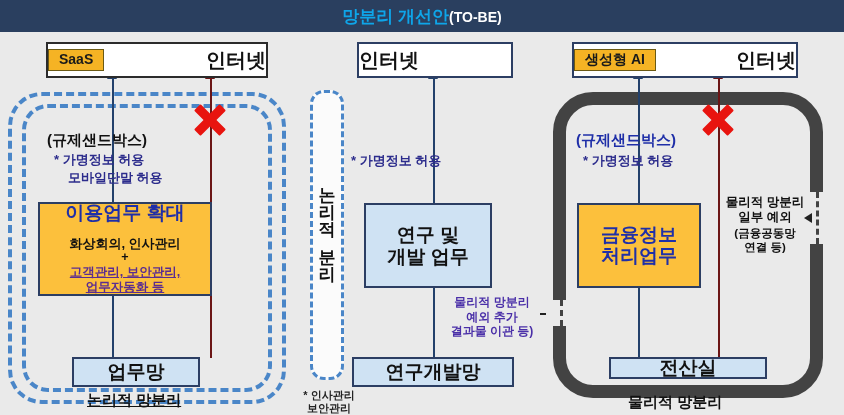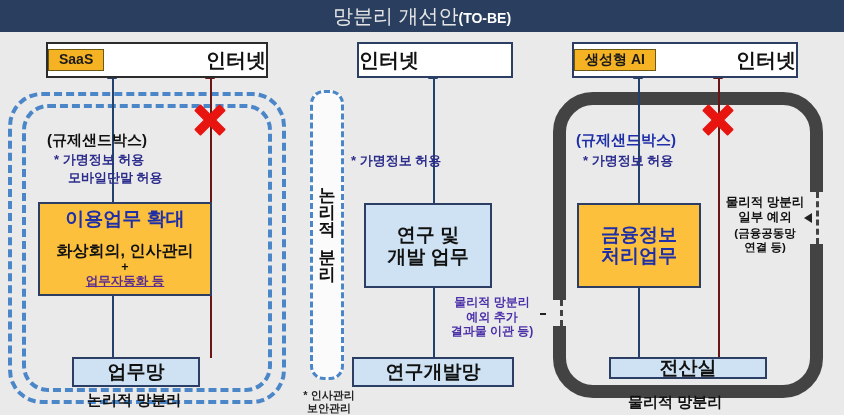--- a/index.html
+++ b/index.html
@@ -12,21 +12,21 @@
   #root { position: relative; width: 844px; height: 415px; background: #eaeaea; }
 
   
   .titlebar {
     position: absolute; left: 0; top: 0; width: 844px; height: 32px;
     background: #2a3f5f;
     display: flex; align-items: center; justify-content: center;
   }
   .titlebar .tb-inner { display: flex; align-items: baseline; }
   .title-main {
-    color: #e5e5e5; font-size: 20px; font-weight: normal; letter-spacing: 0px;
+    color: #0ea5e9; font-size: 17px; font-weight: bold; letter-spacing: 0px;
   }
   .title-sub {
     color: #ffffff; font-size: 14px; font-weight: bold;
   }
 
   
   .net-box {
     position: absolute; background: #ffffff; border: 2px solid #2b2b2b;
     display: flex; align-items: center; justify-content: space-between; gap: 8px;
   }
@@ -109,21 +109,21 @@
   .txt { position: absolute; }
   .t-black-b { font-size: 15px; font-weight: bold; color: #111; }
   .t-navy-b  { font-size: 13px; font-weight: bold; color: #2c2c8c; }
   .t-blue-b  { font-size: 15px; font-weight: bold; color: #1f2fa8; }
   .t-purple  { font-size: 12px; font-weight: bold; color: #4a2fa8; }
   .t-small   { font-size: 11px; font-weight: bold; color: #222; }
   .center { text-align: center; }
   .lh { line-height: 1.22; }
 
   .ob-title { font-size: 19px; font-weight: bold; color: #1f2fa8; line-height: 1.1; }
-  .ob-sub   { font-size: 16px; font-weight: bold; color: #111; line-height: 1.2; margin-top: 12px; }
+  .ob-sub   { font-size: 13px; font-weight: bold; color: #111; line-height: 1.2; margin-top: 12px; }
   .ob-plus  { font-size: 12.5px; font-weight: bold; color: #111; line-height: 1.1; }
   .ob-ul    { font-size: 12.5px; font-weight: bold; color: #5b2d91; text-decoration: underline; line-height: 1.2; }
 
   .sep-label { position: absolute; font-size: 15px; font-weight: bold; color: #111; }
 
   
   .dash-arrow-h {
     position: absolute; border-top: 2px dashed #222; height: 0;
   }
   .arrowhead-right {
@@ -170,28 +170,29 @@
   </div>
 
   <div class="txt t-black-b" style="left:47px; top:131px;">(규제샌드박스)</div>
   <div class="txt t-navy-b center lh" style="left:54px; top:152px;">* 가명정보 허용</div>
   <div class="txt t-navy-b center lh" style="left:68px; top:170px;">모바일단말 허용</div>
 
   <div class="orange-box" style="left:38px; top:202px; width:174px; height:94px;">
     <div class="ob-title">이용업무 확대</div>
     <div class="ob-sub">화상회의, 인사관리</div>
     <div class="ob-plus">+</div>
+    <div class="ob-ul">고객관리, 보안관리,</div>
     <div class="ob-ul">업무자동화 등</div>
   </div>
 
   <div class="lb-box" style="left:72px; top:357px; width:128px; height:30px;">
     <span class="t">업무망</span>
   </div>
 
-  <div class="sep-label" style="left:87px; top:391px;">논리적 망분리</div>
+  <div class="sep-label" style="left:87px; top:391px;text-decoration:underline;">논리적 망분리</div>
 
   <div class="vdiv" style="left:310px; top:90px; width:34px; height:290px;">
     <span class="ch">논</span>
     <span class="ch">리</span>
     <span class="ch">적</span>
     <span class="gap"></span>
     <span class="ch">분</span>
     <span class="ch">리</span>
   </div>
   <div class="txt t-small center" style="left:294px; top:388px; width:70px;">* 인사관리</div>

